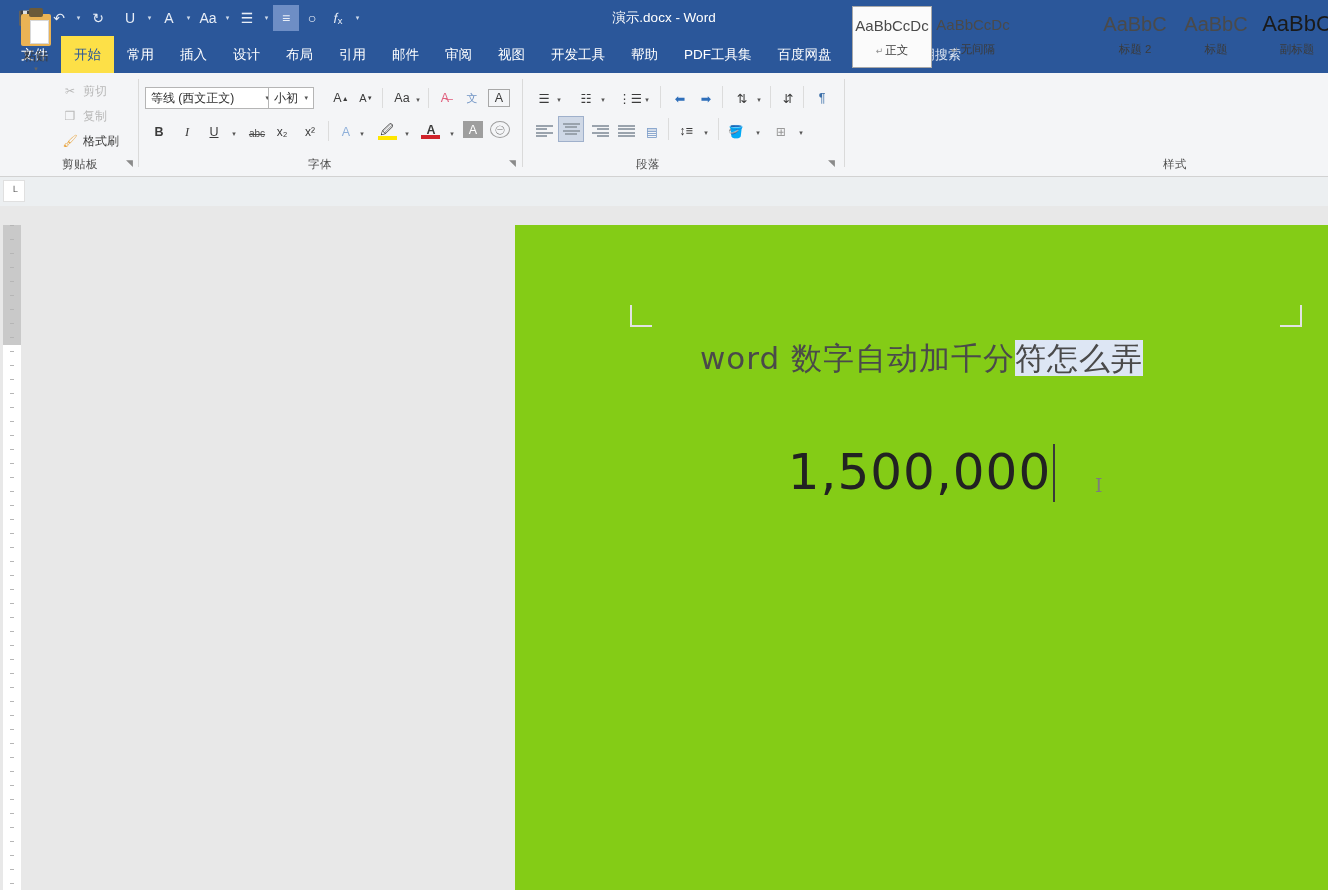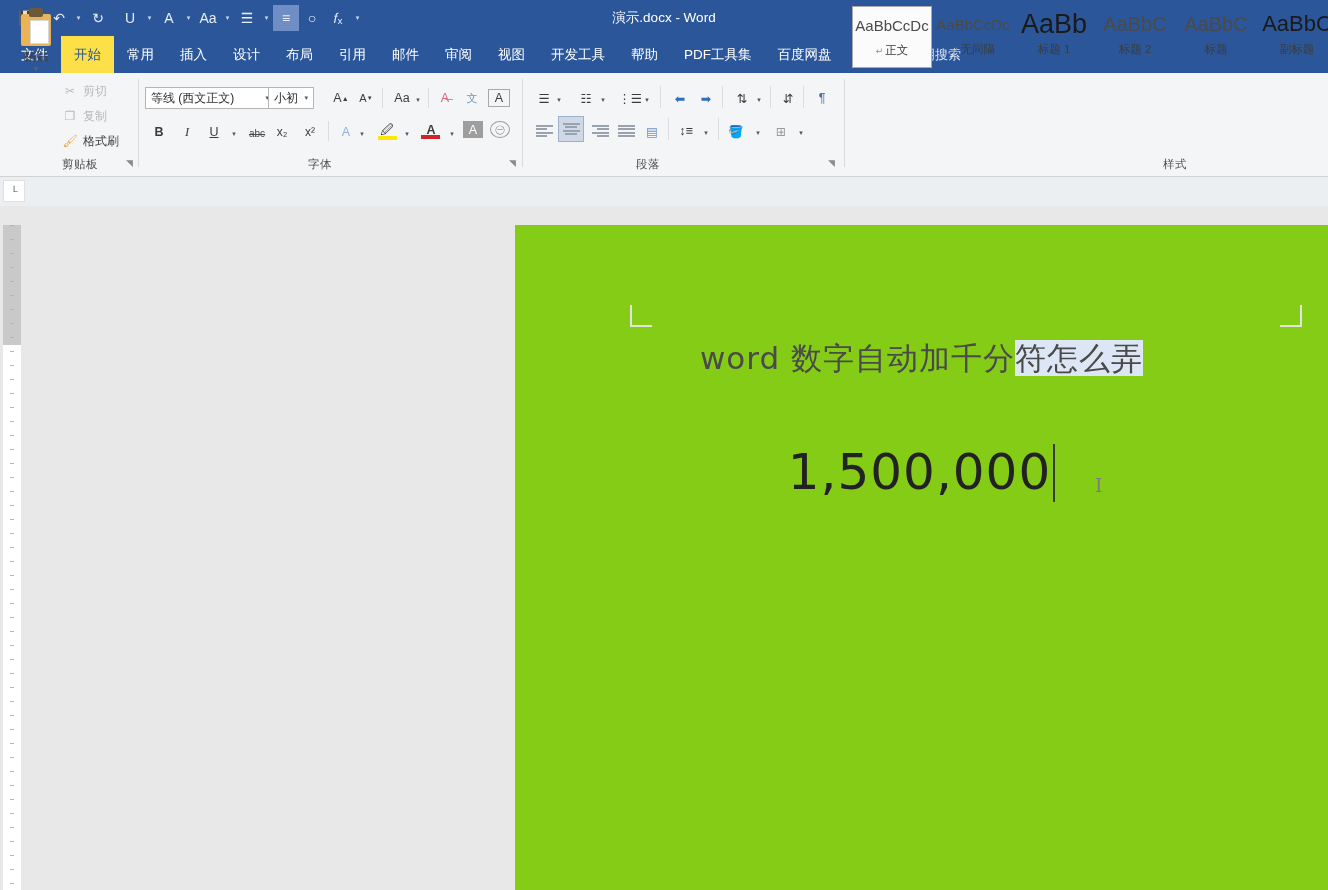--- a/index.html
+++ b/index.html
@@ -389,24 +389,20 @@
       <span class="pil">↵</span>
       <span>正文</span>
     </div>
   </div>
   <div class="style-item" style="left:933px;">
     <div class="style-prev" style="font-size:15px;">AaBbCcDc</div>
     <div class="style-name">
       <span class="pil">↵</span>
       <span>无间隔</span>
     </div>
-  </div>
-  <div class="style-item" style="left:1014px;">
-    <div class="style-prev" style="font-size:27px; color:#1a1a1a;">AaBb</div>
-    <div class="style-name">标题 1</div>
   </div>
   <div class="style-item" style="left:1095px;">
     <div class="style-prev" style="font-size:20px;">AaBbC</div>
     <div class="style-name">标题 2</div>
   </div>
   <div class="style-item" style="left:1176px;">
     <div class="style-prev" style="font-size:20px;">AaBbC</div>
     <div class="style-name">标题</div>
   </div>
   <div class="style-item" style="left:1257px;">

